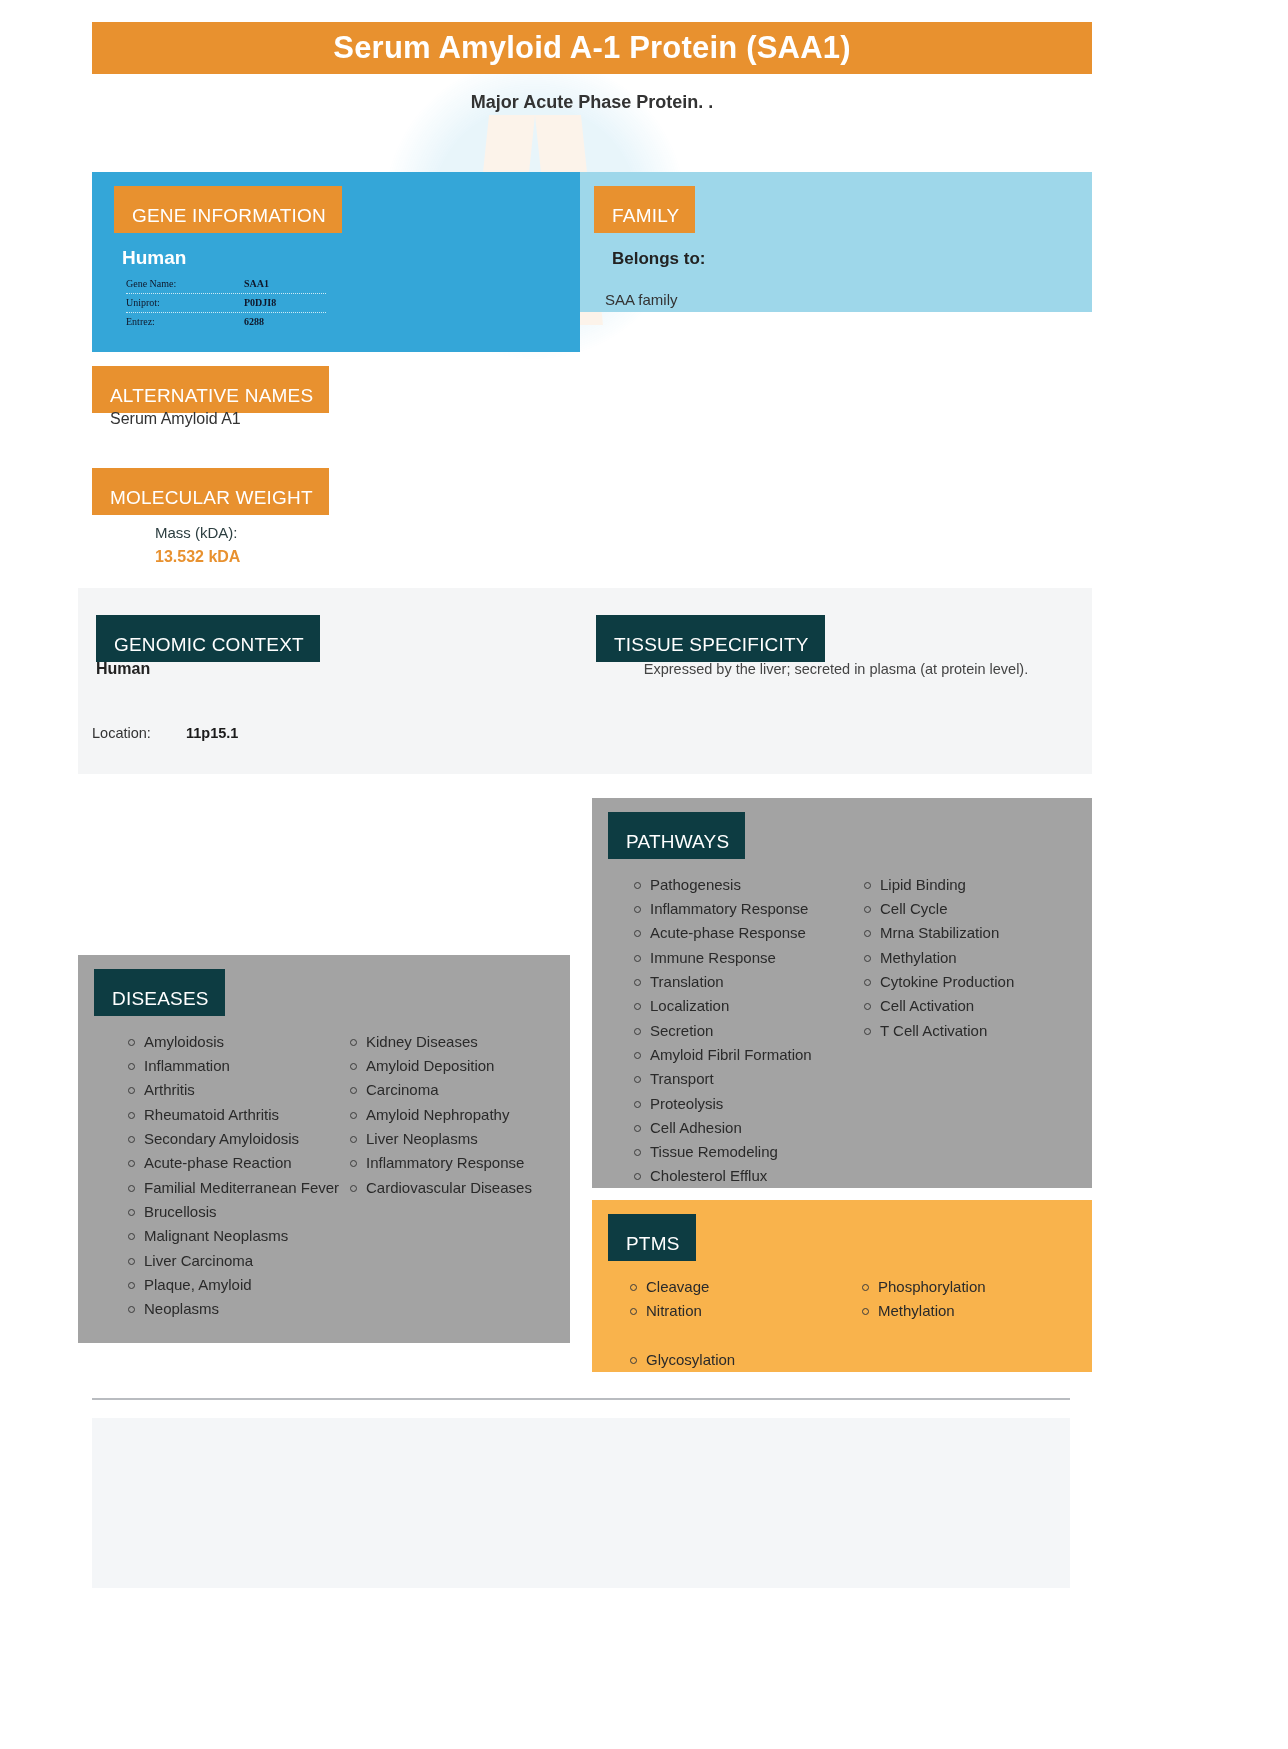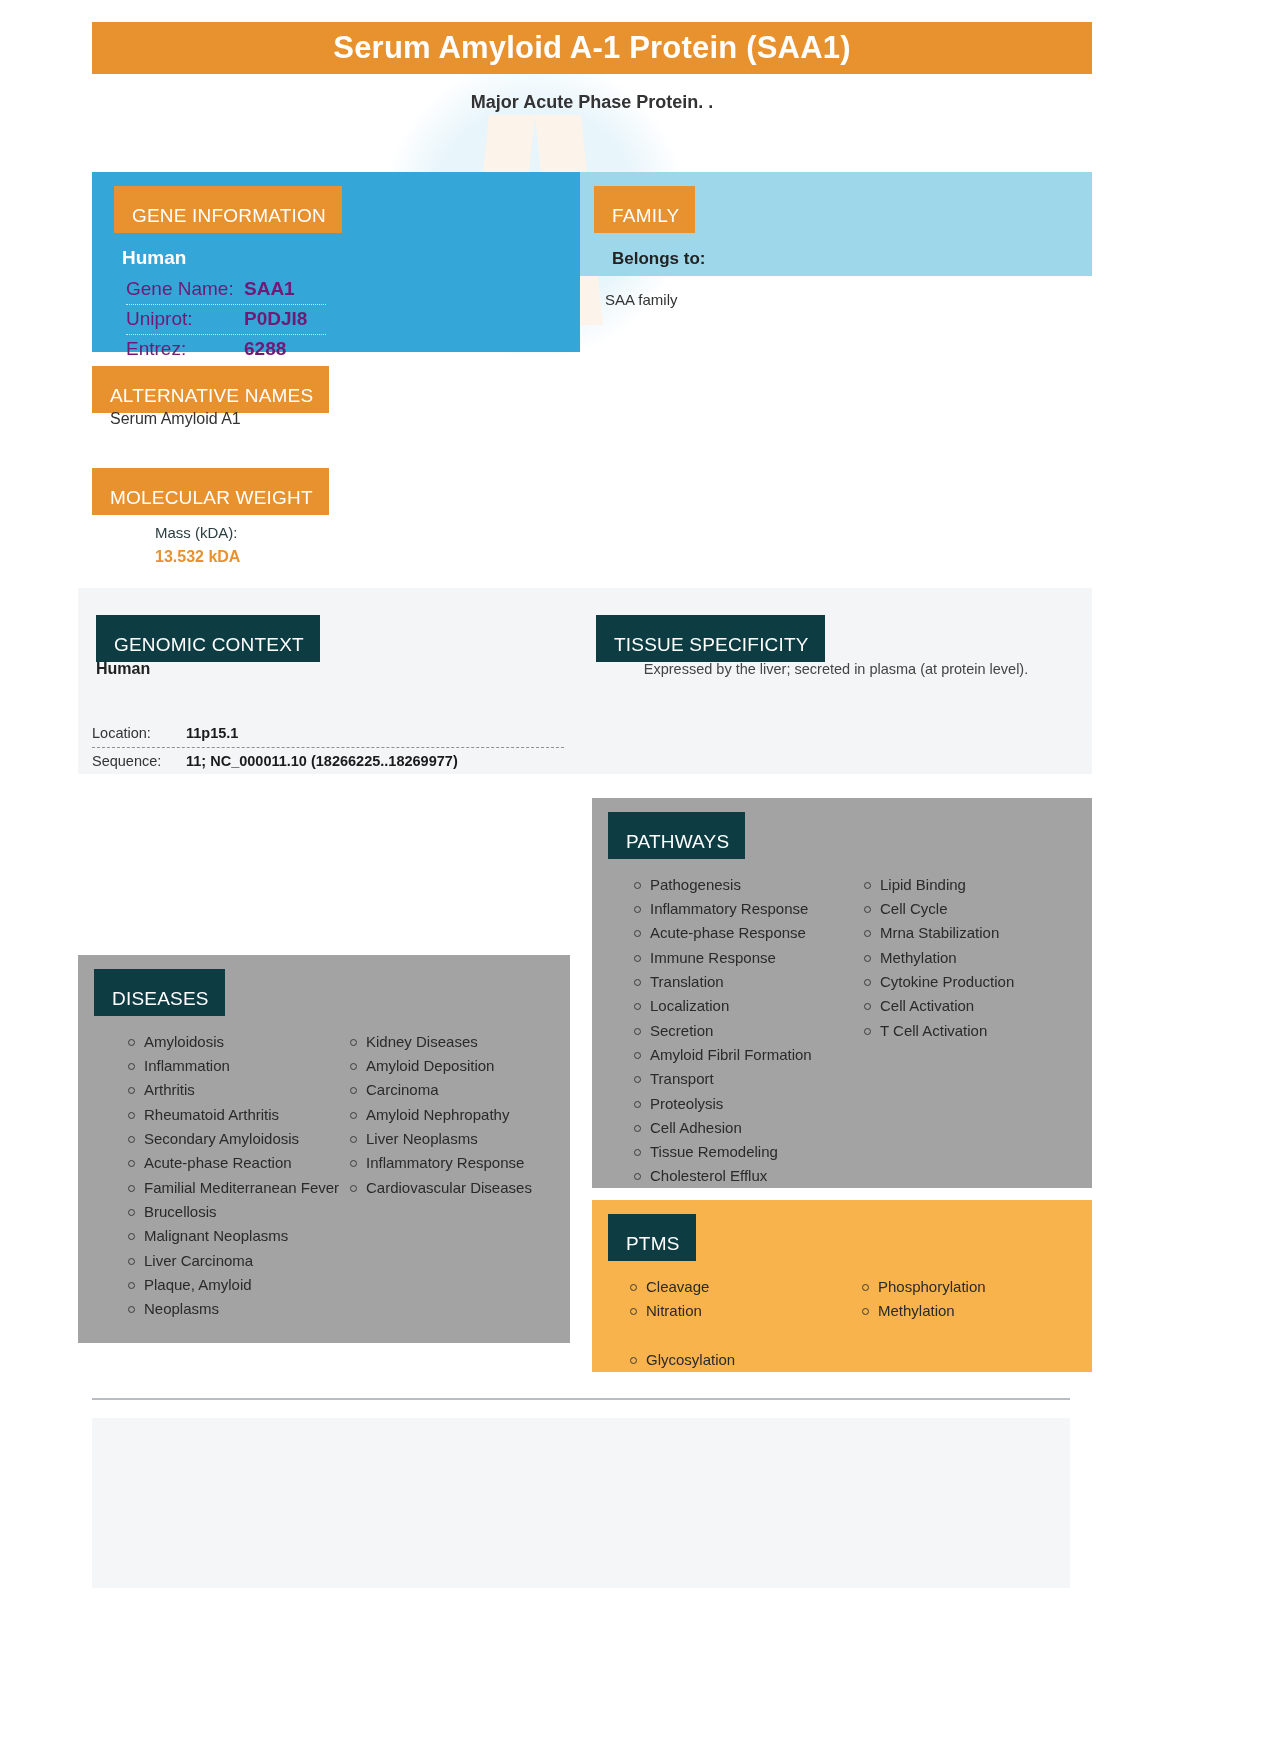--- a/index.html
+++ b/index.html
@@ -83,34 +83,35 @@
     background: #34a6d8;
   }
   .gene-box .ribbon { margin: 14px 0 0 22px; }
   .gene-box .species {
     margin: 14px 0 6px 30px;
     font-size: 19px; font-weight: bold; color: #ffffff;
   }
   .kv { margin-left: 34px; width: 200px; }
   .kv .row {
     display: flex;
-    font-size: 19px;
-    color: #701a75;
+    font-size: 10px;
+    color: #0f172a;
     padding: 3px 0 4px 0;
     border-bottom: 1px dotted rgba(255,255,255,0.75);
+    font-family: Liberation Serif, serif;
   }
   .kv .row:last-child { border-bottom: none; }
   .kv .k { width: 118px; font-weight: normal; }
   .kv .v { font-weight: bold; }
 
   
   .family-box {
     position: absolute;
     left: 580px; top: 172px;
-    width: 512px; height: 104px;
+    width: 512px; height: 140px;
     background: #9ed7ea;
   }
   .family-box .ribbon { margin: 14px 0 0 14px; }
   .family-box .lead {
     margin: 16px 0 0 32px;
     font-size: 17px; font-weight: bold; color: #222;
   }
   .family-box .val {
     margin: 22px 0 0 25px;
     font-size: 15px; color: #333;
@@ -283,24 +284,20 @@
   <div class="mw-value">13.532 kDA</div>
 
   <div class="grey-panel"></div>
   <div class="gc-head ribbon dark">GENOMIC CONTEXT</div>
   <div class="gc-species">Human</div>
   <div class="gc-rows">
     <div class="row">
       <span class="k">Location:</span>
       <span class="v">11p15.1</span>
     </div>
-    <div class="row">
-      <span class="k">Sequence:</span>
-      <span class="v">11; NC_000011.10 (18266225..18269977)</span>
-    </div>
   </div>
   <div class="ts-head ribbon dark">TISSUE SPECIFICITY</div>
   <div class="ts-body">Expressed by the liver; secreted in plasma (at protein level).</div>
 
 
   <div class="card orange diseases">
     <div class="ribbon dark">DISEASES</div>
     <div class="cols">
       <ul>
         <li>Amyloidosis</li>

